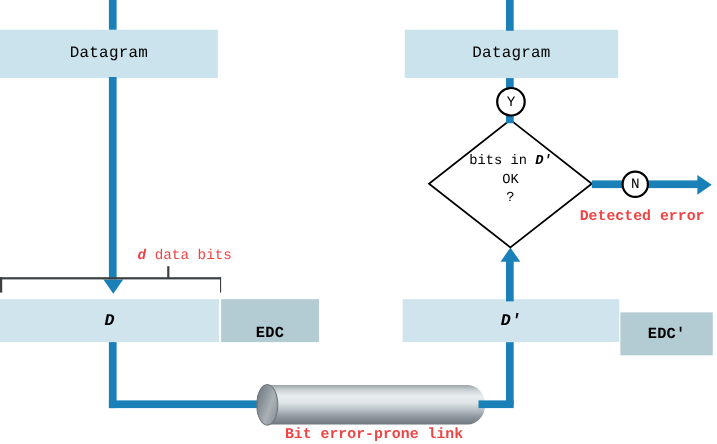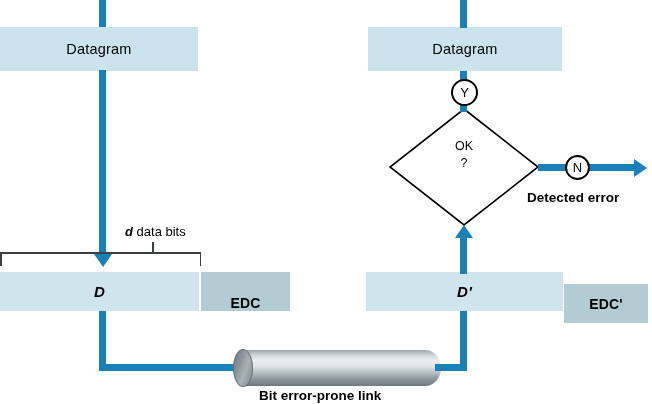--- a/index.html
+++ b/index.html
@@ -6,21 +6,21 @@
     margin: 0;
     padding: 0;
     background: #ffffff;
   }
   #canvas {
     position: relative;
     width: 652px;
     height: 404px;
     background: #ffffff;
     overflow: hidden;
-    font-family: Liberation Sans, sans-serif;
+    font-family: Liberation Mono, monospace;
   }
   .abs { position: absolute; }
 
   
   .box {
     display: flex;
     align-items: center;
     justify-content: center;
     box-sizing: border-box;
     color: #000000;
@@ -90,21 +90,21 @@
     text-align: center;
     font-size: 12.5px;
     line-height: 17px;
     color: #000;
     white-space: nowrap;
   }
   .diamond-text i { font-style: italic; font-weight: bold; }
 
   
   .lbl {
-    color: #000000;
+    color: #ef4444;
     font-size: 13px;
     white-space: nowrap;
   }
   .lbl-bold { font-weight: bold; font-size: 13.5px; }
   .lbl em { font-style: italic; font-weight: bold; }
 
   
   .brk-h { background: #3c3f41; height: 1.5px; }
   .brk-v { background: #3c3f41; width: 1.5px; }
 
@@ -184,20 +184,21 @@
     <span>EDC'</span>
   </div>
 
   <div class="abs vline" style="left:460px; top:236px; height:38px;"></div>
   <div class="abs arrow-up" style="left:455px; top:225px;"></div>
 
   <svg class="abs diamond-wrap" style="left:388px; top:107px;" width="152" height="120" viewBox="0 0 152 120">
     <polygon points="76,2 150,60 76,118 2,60" fill="#ffffff" stroke="#000000" stroke-width="1.6"></polygon>
   </svg>
   <div class="abs diamond-text" style="left:404px; top:138px; width:120px;">
+    <div><span>bits in </span><i>D'</i></div>
     <div>OK</div>
     <div>?</div>
   </div>
 
   <div class="abs vline" style="left:460px; top:70px; height:42px;"></div>
   <div class="abs node-circle" style="left:451px; top:79px; width:27px; height:27px;">
     <span>Y</span>
   </div>
 
   <div class="abs box box-datagram" style="left:368px; top:27px; width:194px; height:44px;">

